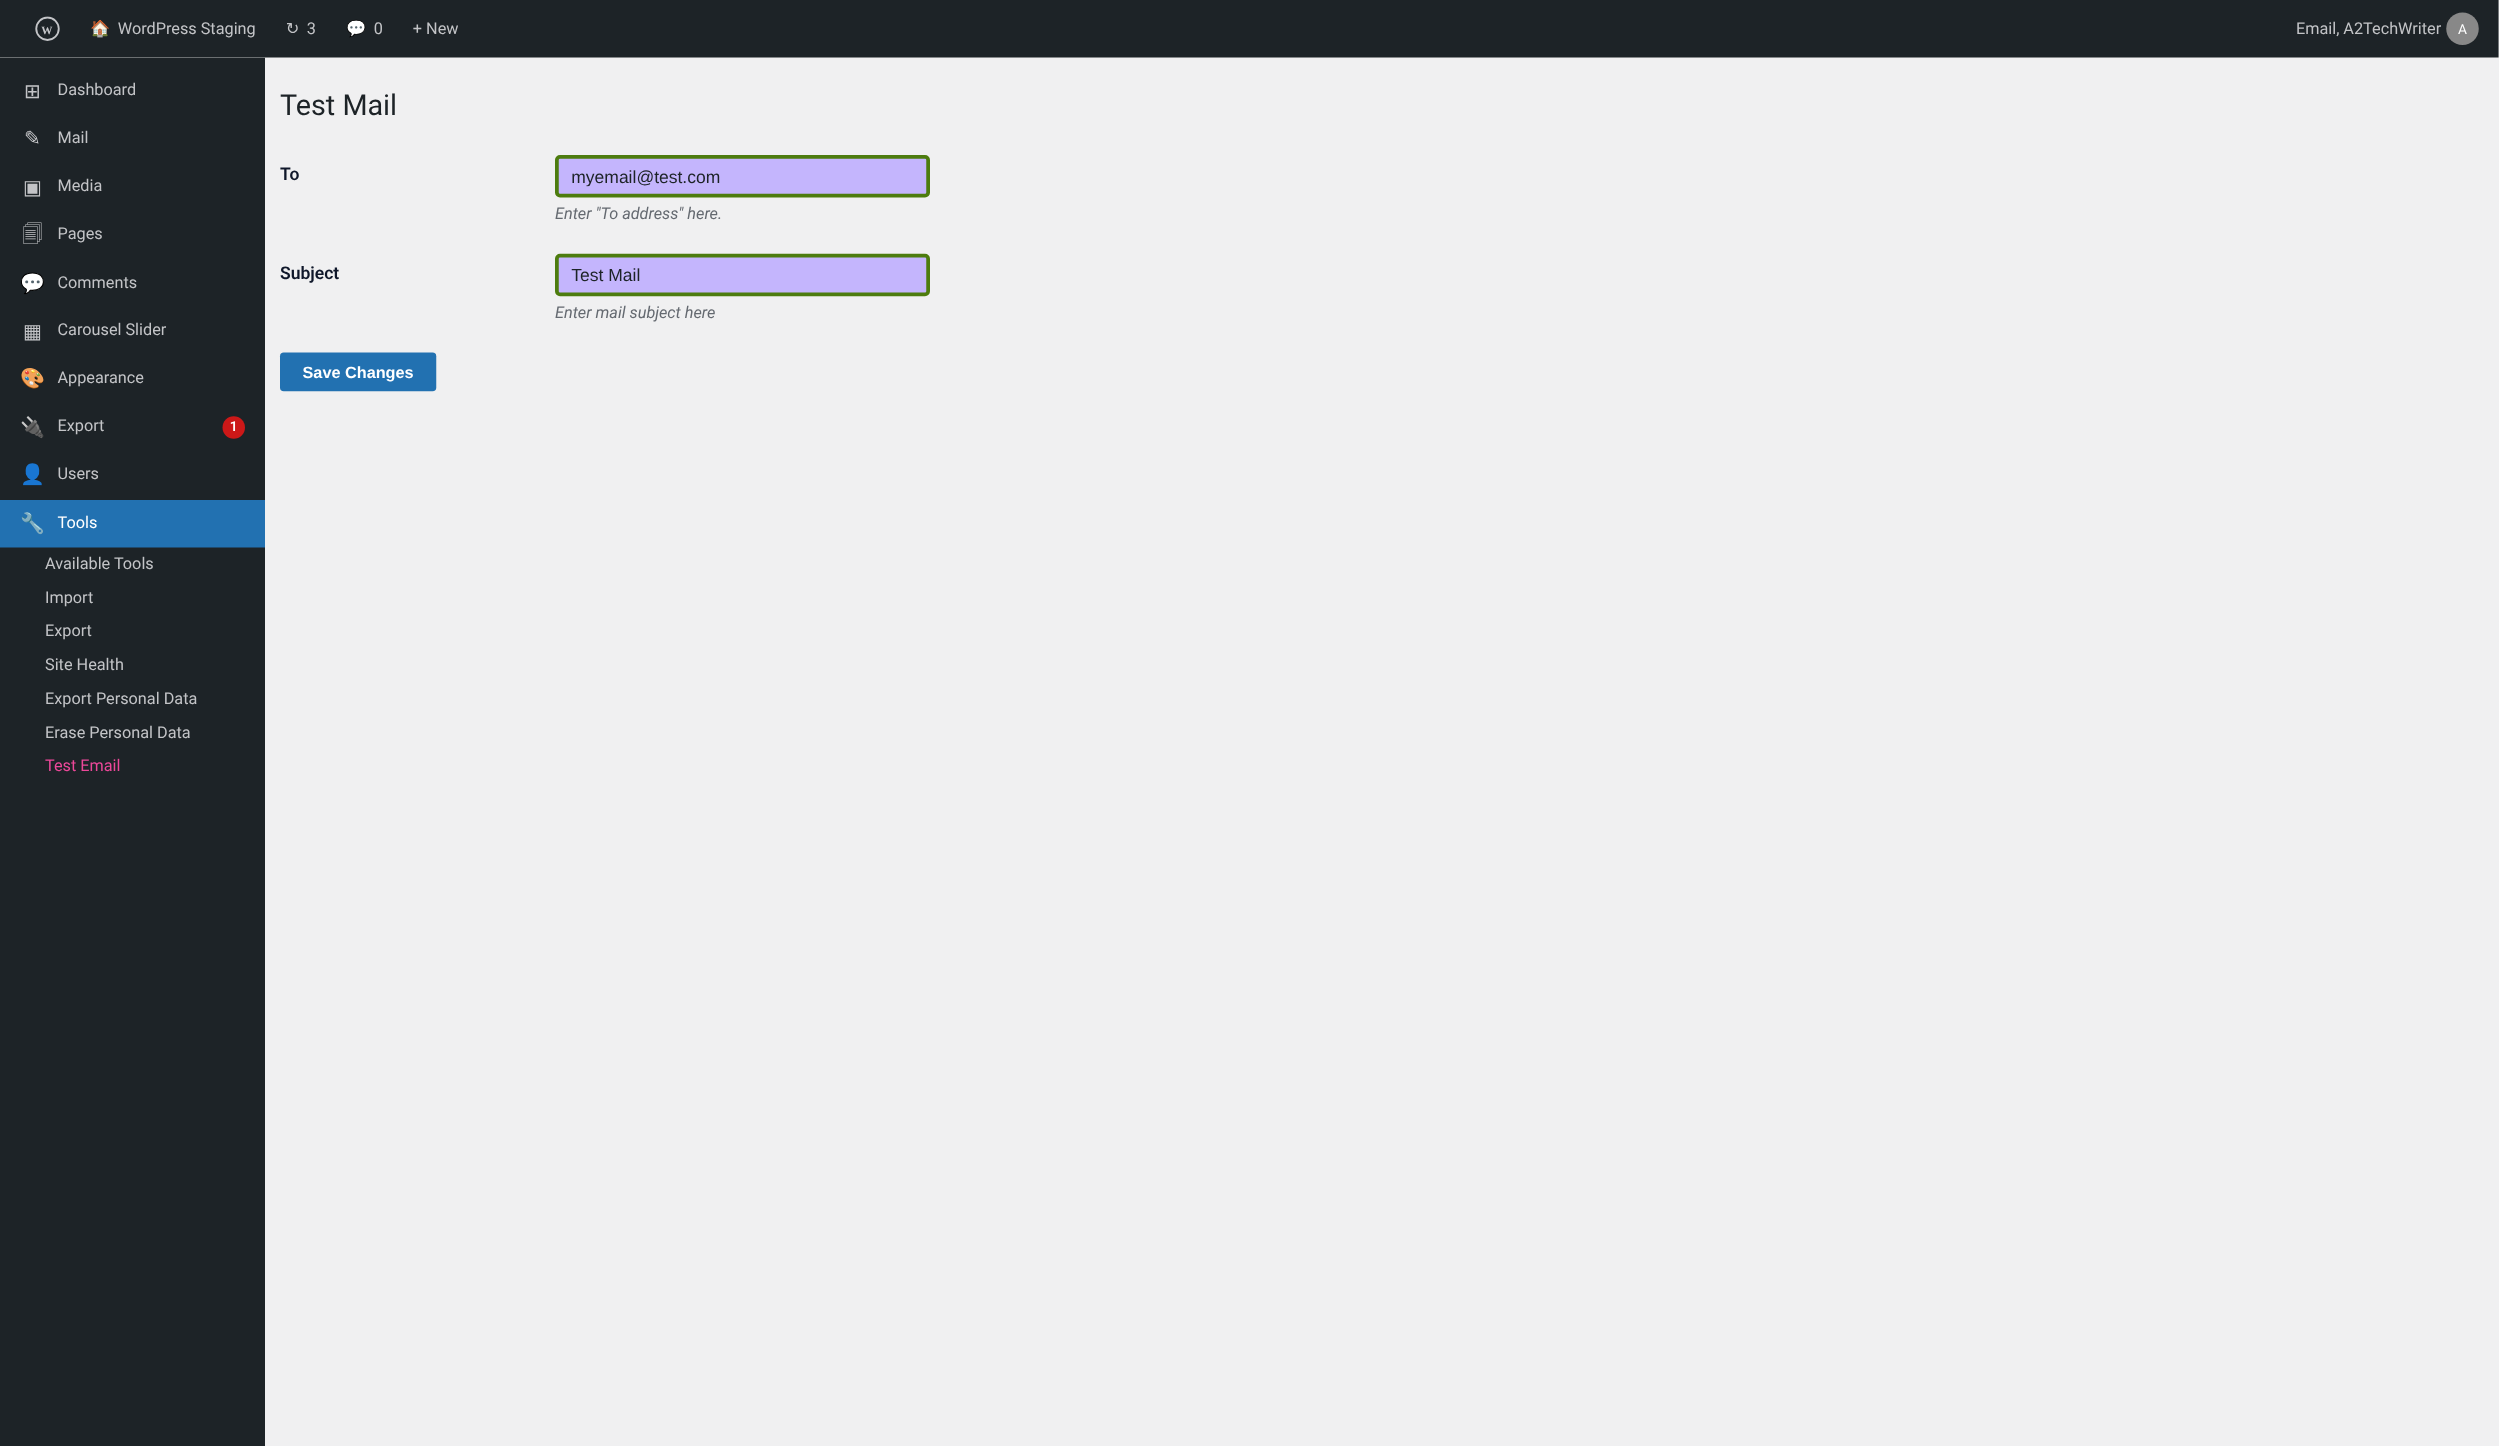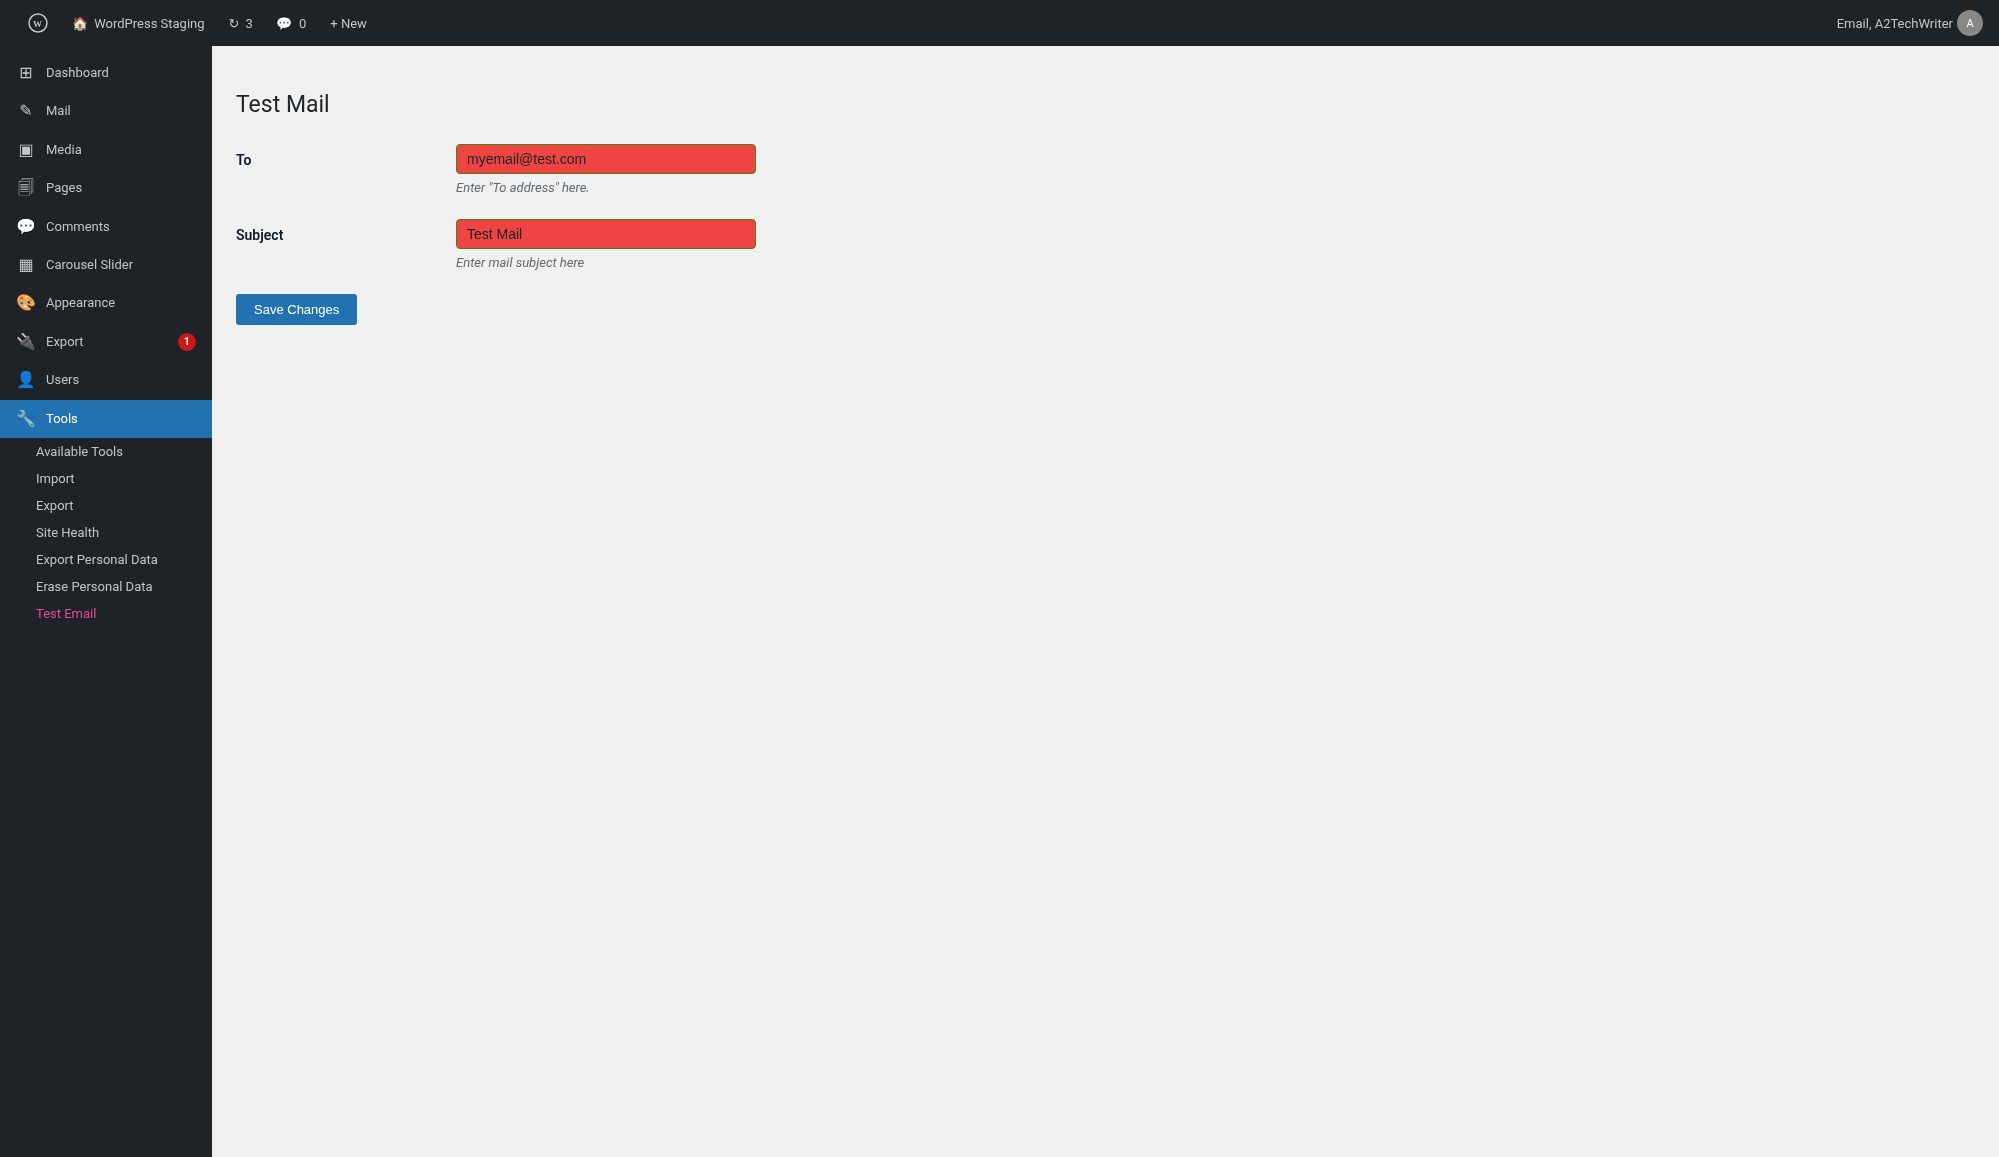--- a/index.html
+++ b/index.html
@@ -62,47 +62,46 @@
     }
     .sidebar-submenu { list-style: none; }
     .sidebar-submenu-item {
       display: block; padding: 6px 16px 6px 36px;
       color: #c3c4c7; cursor: pointer; font-size: 13px; text-decoration: none;
     }
     .sidebar-submenu-item.active { color: #ec4899; font-weight: 400; }
 
     
     .main-content {
-      flex: 1; overflow-y: auto; padding: 24px 24px 24px 24px;
+      flex: 1; overflow-y: auto; padding: 24px 24px 24px 12px;
       background: #f0f0f1;
-      margin-top: 20px;
     }
     .page-title {
       font-size: 23px; font-weight: 400; color: #1d2327;
       margin-bottom: 24px; line-height: 1.3;
     }
     .form-row { display: flex; align-items: flex-start; margin-bottom: 24px; }
     .form-label {
       width: 220px; min-width: 220px; padding-top: 8px;
       font-weight: 600; color: #0f172a; font-size: 14px;
     }
     .form-field { flex: 1; max-width: 500px; }
     .form-input {
-      width: 300px; padding: 6px 10px; border: 1px solid #4d7c0f;
+      width: 300px; padding: 6px 10px; border: 3px solid #4d7c0f;
       border-radius: 4px; font-size: 14px; color: #1d2327;
-      background: #ef4444; outline: none; display: block;
+      background: #c4b5fd; outline: none; display: block;
     }
     .form-hint {
       color: #646970; font-style: italic; font-size: 13px;
       margin-top: 6px;
     }
     .save-btn {
       background: #2271b1; color: #fff; border: none;
       padding: 8px 18px; font-size: 13px; border-radius: 3px;
-      cursor: pointer; font-weight: 400;
+      cursor: pointer; font-weight: 700;
     }
     .save-btn-row { margin-top: 12px; }
   </style>
 </head>
 <body>
 
 <div class="admin-bar">
   <div class="admin-bar-left">
     <div class="admin-bar-item">
       <svg class="wp-logo" viewBox="0 0 20 20" fill="#c3c4c7" xmlns="http://www.w3.org/2000/svg">

